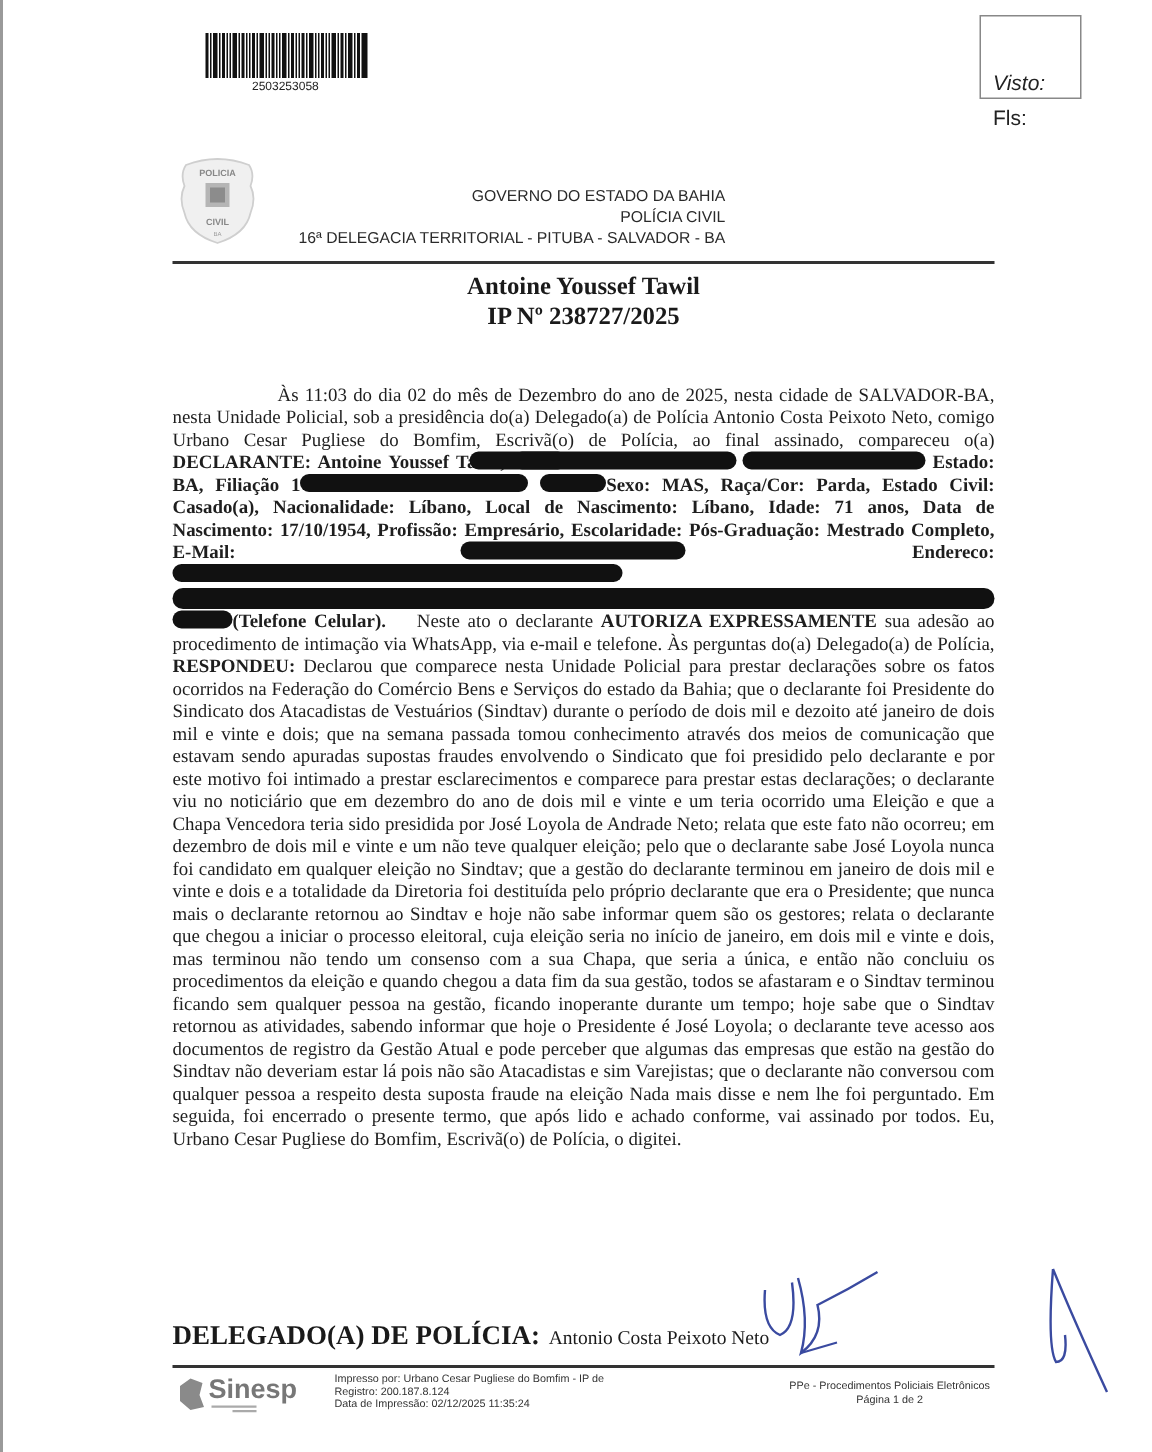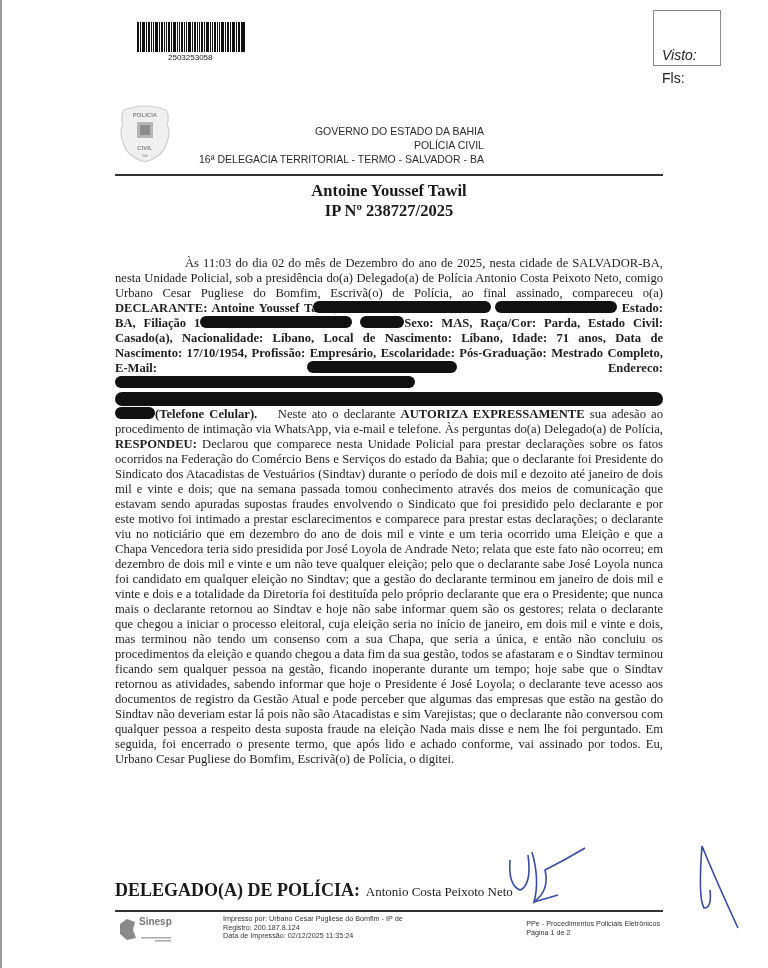--- a/index.html
+++ b/index.html
@@ -34,23 +34,23 @@
   .body-text p { margin: 0; text-indent: 70px; }
   .redact { display: inline-block; background: #111; border-radius: 8px; height: 12px; vertical-align: -1px; }
   .redact-line { display: block; background: #111; border-radius: 8px; height: 14px; margin: 1px 0; }
   b { font-weight: bold; }
 
   .delegado { position: absolute; left: 115px; top: 880px; font-size: 13px; }
   .delegado b { font-size: 18px; }
   .rule-bottom { position: absolute; left: 115px; top: 910px; width: 548px; height: 2px; background: #333; }
 
   .sinesp { position: absolute; left: 117px; top: 916px; width: 86px; height: 28px; }
-  .sinesp-text { position: absolute; left: 139px; top: 916px; font-family: "Liberation Sans", sans-serif; font-weight: bold; font-size: 10px; color: #777; }
+  .sinesp-text { position: absolute; left: 139px; top: 916px; font-family: "Liberation Sans", sans-serif; font-weight: bold; font-size: 18px; color: #777; }
   .footer-mid { position: absolute; left: 223px; top: 915px; font-family: "Liberation Sans", sans-serif; font-size: 7.2px; line-height: 8.6px; color: #333; }
-  .footer-right { position: absolute; right: 108px; top: 920px; font-family: "Liberation Sans", sans-serif; font-size: 7.2px; line-height: 8.6px; color: #333; text-align: left; }
+  .footer-right { position: absolute; right: 108px; top: 920px; font-family: "Liberation Sans", sans-serif; font-size: 7.2px; line-height: 8.6px; color: #333; text-align: center; }
 
   .sig1 { position: absolute; left: 470px; top: 840px; width: 130px; height: 70px; }
   .sig2 { position: absolute; left: 690px; top: 838px; width: 50px; height: 100px; }
 </style>
 </head>
 <body>
 
 <div class="left-edge"></div>
 
 <div class="barcode">
@@ -108,21 +108,21 @@
   <text x="27" y="15" font-size="6" font-family="Liberation Sans, sans-serif" font-weight="bold" text-anchor="middle" fill="#888">POLICIA</text>
   <rect x="19" y="20" width="16" height="16" fill="#b5b5b5"></rect>
   <rect x="22" y="23" width="10" height="10" fill="#8c8c8c"></rect>
   <text x="27" y="48" font-size="6" font-family="Liberation Sans, sans-serif" font-weight="bold" text-anchor="middle" fill="#888">CIVIL</text>
   <text x="27" y="55" font-size="4" font-family="Liberation Sans, sans-serif" text-anchor="middle" fill="#999">BA</text>
 </svg>
 
 <div class="org">
   <div>GOVERNO DO ESTADO DA BAHIA</div>
   <div>POLÍCIA CIVIL</div>
-  <div>16ª DELEGACIA TERRITORIAL - TERMO - SALVADOR - BA</div>
+  <div>16ª DELEGACIA TERRITORIAL - PITUBA - SALVADOR - BA</div>
 </div>
 <div class="rule-top"></div>
 
 <div class="title-block">
   <div>Antoine Youssef Tawil</div>
   <div>IP Nº 238727/2025</div>
 </div>
 
 <div class="body-text">
   <p>

